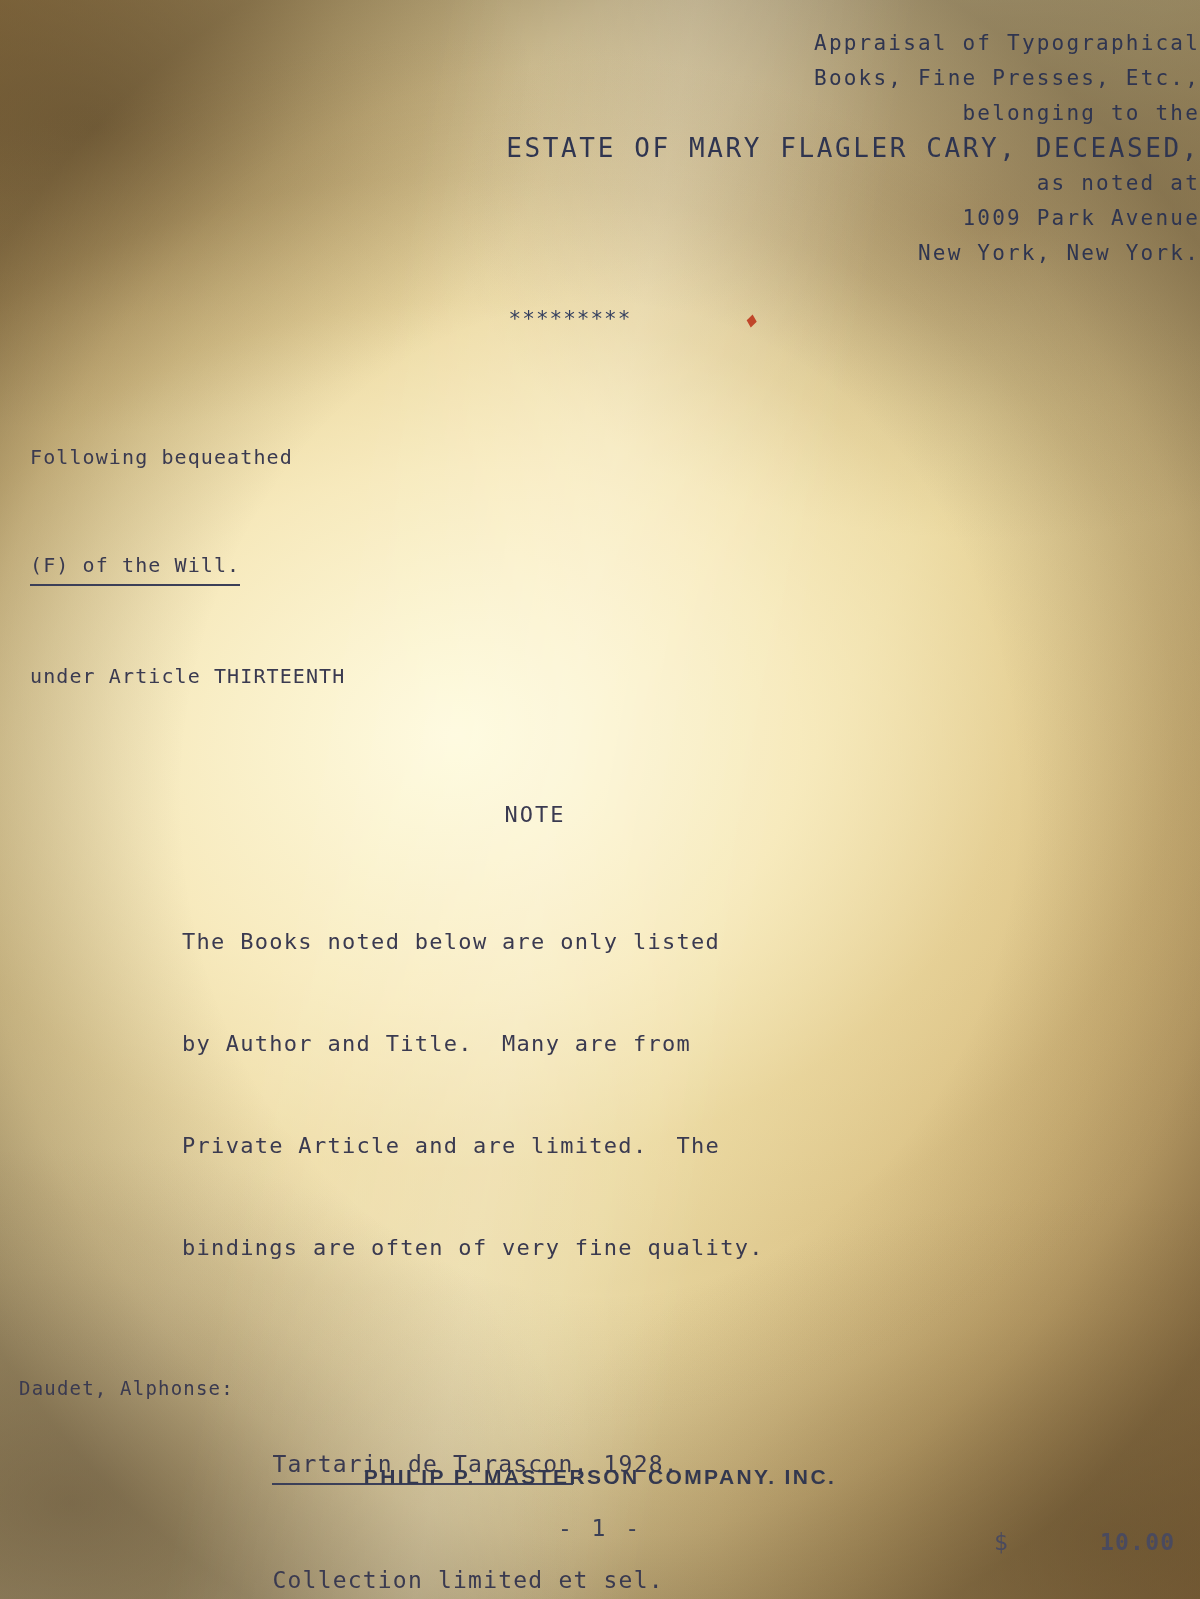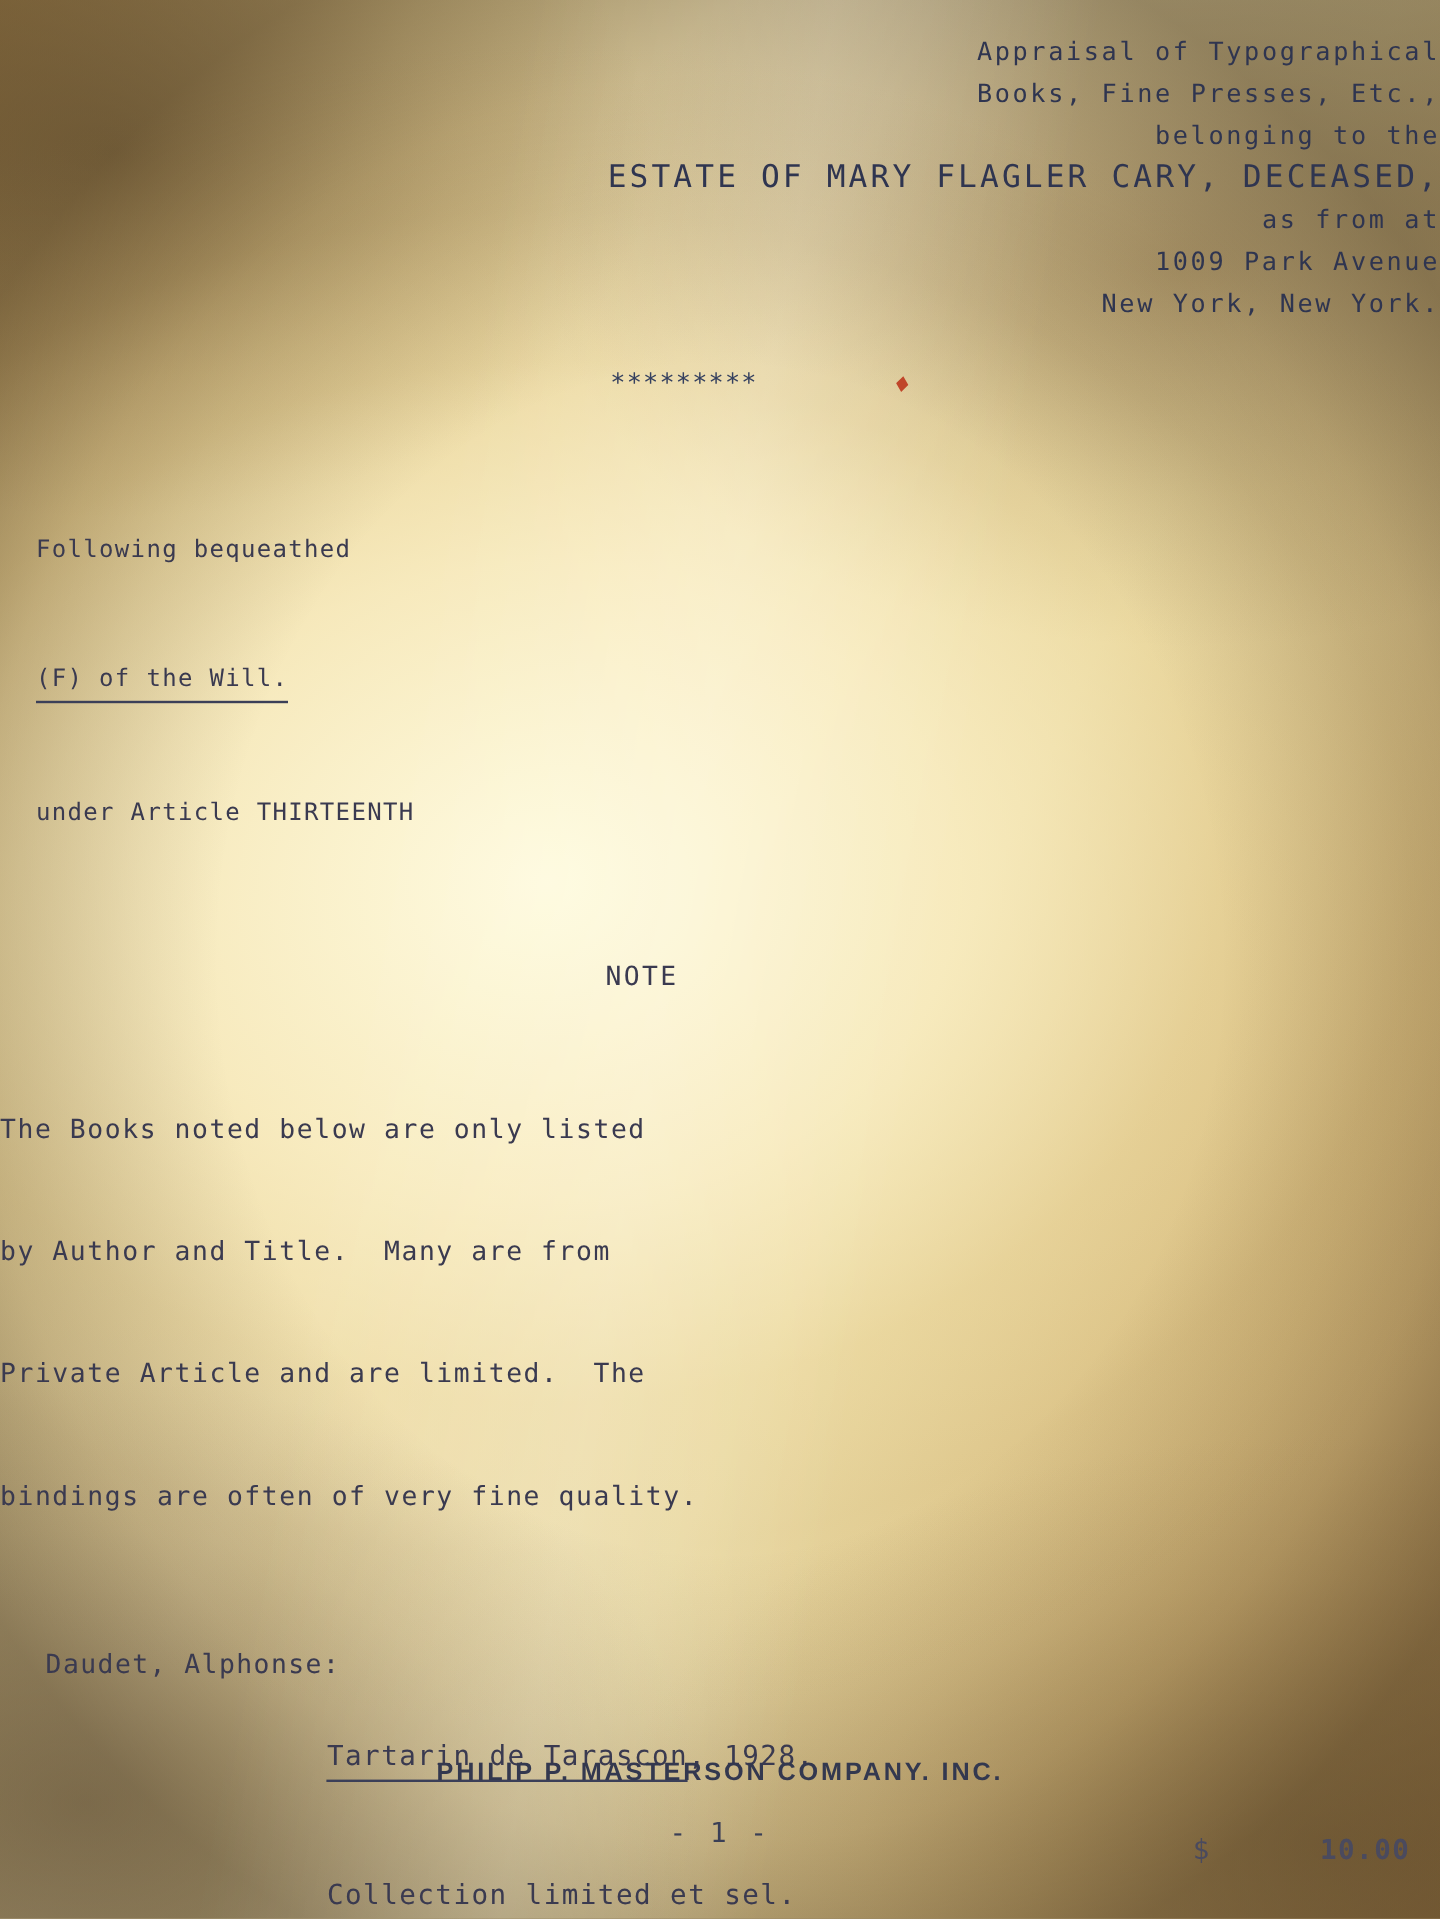--- a/index.html
+++ b/index.html
@@ -99,37 +99,38 @@
   
   .note-head {
     margin-top: 36px;
     text-align: center;
     font-size: 22px;
     letter-spacing: 2px;
     transform: translateX(-65px);
   }
   .note-body {
     margin-top: 30px;
+    margin-left: 182px;
     font-size: 22px;
     line-height: 34px;
     letter-spacing: 1.3px;
     white-space: pre;
   }
 
   
   .entries {
     margin-top: 36px;
   }
   .entry {
     margin-bottom: 36px;
     position: relative;
   }
   .entry-author {
-    margin-left: 38px;
-    font-size: 22px;
+    margin-left: 19px;
+    font-size: 19px;
     letter-spacing: 1.2px;
     line-height: 38px;
     white-space: pre;
   }
   .entry-row {
     position: relative;
     margin-left: 122px;
     font-size: 23px;
     letter-spacing: 1.2px;
     line-height: 38px;
@@ -193,21 +194,21 @@
 <body>
 
 <div class="page">
   <div class="content">
 
     <div class="title-block">
       <div class="title-line">Appraisal of Typographical</div>
       <div class="title-line">Books, Fine Presses, Etc.,</div>
       <div class="title-line">belonging to the</div>
       <div class="title-line estate">ESTATE OF MARY FLAGLER CARY, DECEASED,</div>
-      <div class="title-line">as from at</div>
+      <div class="title-line">as noted at</div>
       <div class="title-line">1009 Park Avenue</div>
       <div class="title-line">New York, New York.</div>
     </div>
 
     <div class="divider-row">
       <span class="asterisks">*********</span>
       <span class="red-mark">♦</span>
     </div>
 
     <div class="bequeath">

